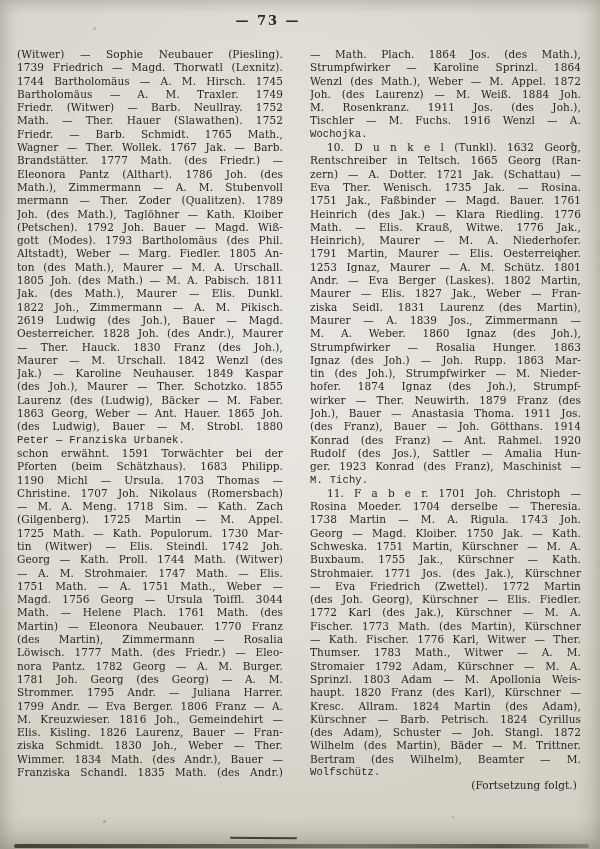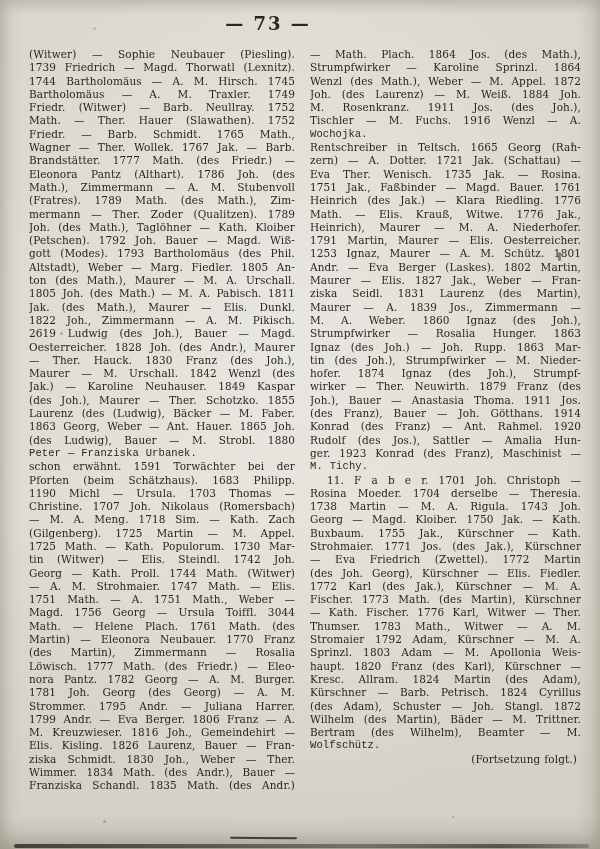--- a/index.html
+++ b/index.html
@@ -23,38 +23,38 @@
     overflow: hidden;
     font-family: "DejaVu Serif", "Liberation Serif", serif;
     color: #2b2620;
   }
   .page-header {
     position: absolute;
     top: 13px;
     left: 0;
     width: 536px;            
     text-align: center;
-    font-size: 18px;
+    font-size: 13px;
     font-weight: bold;
     letter-spacing: 2px;
     color: #2b2620;
   }
   .col {
     position: absolute;
     top: 48px;
     width: 266px;
     height: 766px;
     overflow: hidden;
     font-size: 10.5px;
     line-height: 13.3px;
     letter-spacing: 0.1px;
     word-spacing: 0.5px;
     text-rendering: optimizeLegibility;
   }
-  .col-left  { left: 29px; }
+  .col-left  { left: 17px; }
   .col-right { left: 310px; width: 271px; }
   .line {
     text-align: justify;
     text-align-last: justify;
     white-space: nowrap;     
     overflow: hidden;
   }
   .line.end    { text-align-last: left; font-family: Liberation Mono, monospace; }
   .line.right  { text-align-last: right; padding-right: 4px; }
   .line.indent { text-indent: 17px; }
@@ -107,21 +107,20 @@
       <div class="line">1739 Friedrich — Magd. Thorwatl (Lexnitz).</div>
       <div class="line">1744 Bartholomäus — A. M. Hirsch. 1745</div>
       <div class="line">Bartholomäus — A. M. Traxler. 1749</div>
       <div class="line">Friedr. (Witwer) — Barb. Neullray. 1752</div>
       <div class="line">Math. — Ther. Hauer (Slawathen). 1752</div>
       <div class="line">Friedr. — Barb. Schmidt. 1765 Math.,</div>
       <div class="line">Wagner — Ther. Wollek. 1767 Jak. — Barb.</div>
       <div class="line">Brandstätter. 1777 Math. (des Friedr.) —</div>
       <div class="line">Eleonora Pantz (Althart). 1786 Joh. (des</div>
       <div class="line">Math.), Zimmermann — A. M. Stubenvoll</div>
-      <div class="line">(Fratres). 1789 Math. (des Math.), Zim-</div>
       <div class="line">mermann — Ther. Zoder (Qualitzen). 1789</div>
       <div class="line">Joh. (des Math.), Taglöhner — Kath. Kloiber</div>
       <div class="line">(Petschen). 1792 Joh. Bauer — Magd. Wiß-</div>
       <div class="line">gott (Modes). 1793 Bartholomäus (des Phil.</div>
       <div class="line">Altstadt), Weber — Marg. Fiedler. 1805 An-</div>
       <div class="line">ton (des Math.), Maurer — M. A. Urschall.</div>
       <div class="line">1805 Joh. (des Math.) — M. A. Pabisch. 1811</div>
       <div class="line">Jak. (des Math.), Maurer — Elis. Dunkl.</div>
       <div class="line">1822 Joh., Zimmermann — A. M. Pikisch.</div>
       <div class="line">2619 Ludwig (des Joh.), Bauer — Magd.</div>
@@ -162,20 +161,21 @@
     </div>
 
   <div class="col col-right">
       <div class="line">— Math. Plach. 1864 Jos. (des Math.),</div>
       <div class="line">Strumpfwirker — Karoline Sprinzl. 1864</div>
       <div class="line">Wenzl (des Math.), Weber — M. Appel. 1872</div>
       <div class="line">Joh. (des Laurenz) — M. Weiß. 1884 Joh.</div>
       <div class="line">M. Rosenkranz. 1911 Jos. (des Joh.),</div>
       <div class="line">Tischler — M. Fuchs. 1916 Wenzl — A.</div>
       <div class="line end">Wochojka.</div>
+      <div class="line indent">10. D u n k e l (Tunkl). 1632 Georg,</div>
       <div class="line">Rentschreiber in Teltsch. 1665 Georg (Ran-</div>
       <div class="line">zern) — A. Dotter. 1721 Jak. (Schattau) —</div>
       <div class="line">Eva Ther. Wenisch. 1735 Jak. — Rosina.</div>
       <div class="line">1751 Jak., Faßbinder — Magd. Bauer. 1761</div>
       <div class="line">Heinrich (des Jak.) — Klara Riedling. 1776</div>
       <div class="line">Math. — Elis. Krauß, Witwe. 1776 Jak.,</div>
       <div class="line">Heinrich), Maurer — M. A. Niederhofer.</div>
       <div class="line">1791 Martin, Maurer — Elis. Oesterreicher.</div>
       <div class="line">1253 Ignaz, Maurer — A. M. Schütz. 1801</div>
       <div class="line">Andr. — Eva Berger (Laskes). 1802 Martin,</div>
@@ -191,20 +191,21 @@
       <div class="line">Joh.), Bauer — Anastasia Thoma. 1911 Jos.</div>
       <div class="line">(des Franz), Bauer — Joh. Götthans. 1914</div>
       <div class="line">Konrad (des Franz) — Ant. Rahmel. 1920</div>
       <div class="line">Rudolf (des Jos.), Sattler — Amalia Hun-</div>
       <div class="line">ger. 1923 Konrad (des Franz), Maschinist —</div>
       <div class="line end">M. Tichy.</div>
       <div class="line indent">11. F a b e r. 1701 Joh. Christoph —</div>
       <div class="line">Rosina Moeder. 1704 derselbe — Theresia.</div>
       <div class="line">1738 Martin — M. A. Rigula. 1743 Joh.</div>
       <div class="line">Georg — Magd. Kloiber. 1750 Jak. — Kath.</div>
+      <div class="line">Schweska. 1751 Martin, Kürschner — M. A.</div>
       <div class="line">Buxbaum. 1755 Jak., Kürschner — Kath.</div>
       <div class="line">Strohmaier. 1771 Jos. (des Jak.), Kürschner</div>
       <div class="line">— Eva Friedrich (Zwettel). 1772 Martin</div>
       <div class="line">(des Joh. Georg), Kürschner — Elis. Fiedler.</div>
       <div class="line">1772 Karl (des Jak.), Kürschner — M. A.</div>
       <div class="line">Fischer. 1773 Math. (des Martin), Kürschner</div>
       <div class="line">— Kath. Fischer. 1776 Karl, Witwer — Ther.</div>
       <div class="line">Thumser. 1783 Math., Witwer — A. M.</div>
       <div class="line">Stromaier 1792 Adam, Kürschner — M. A.</div>
       <div class="line">Sprinzl. 1803 Adam — M. Apollonia Weis-</div>

